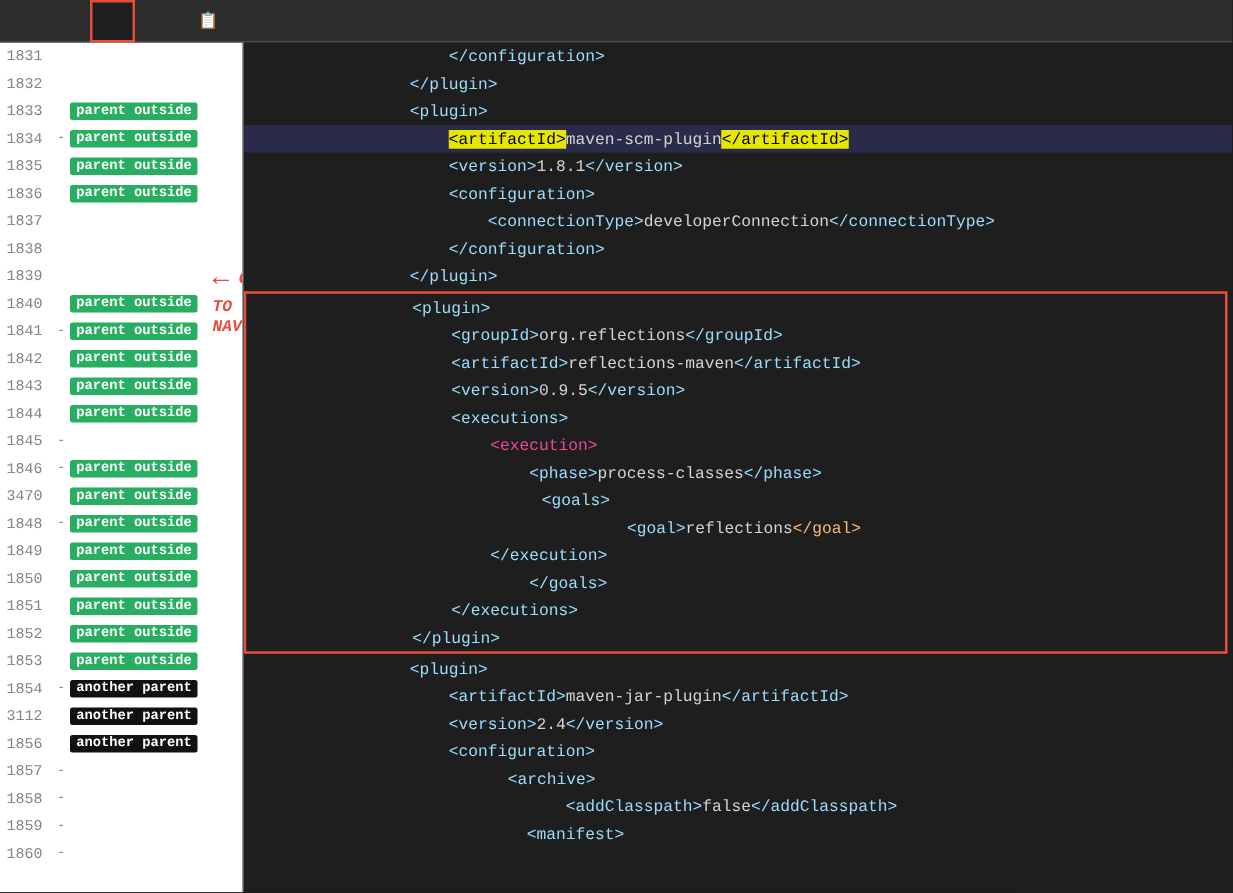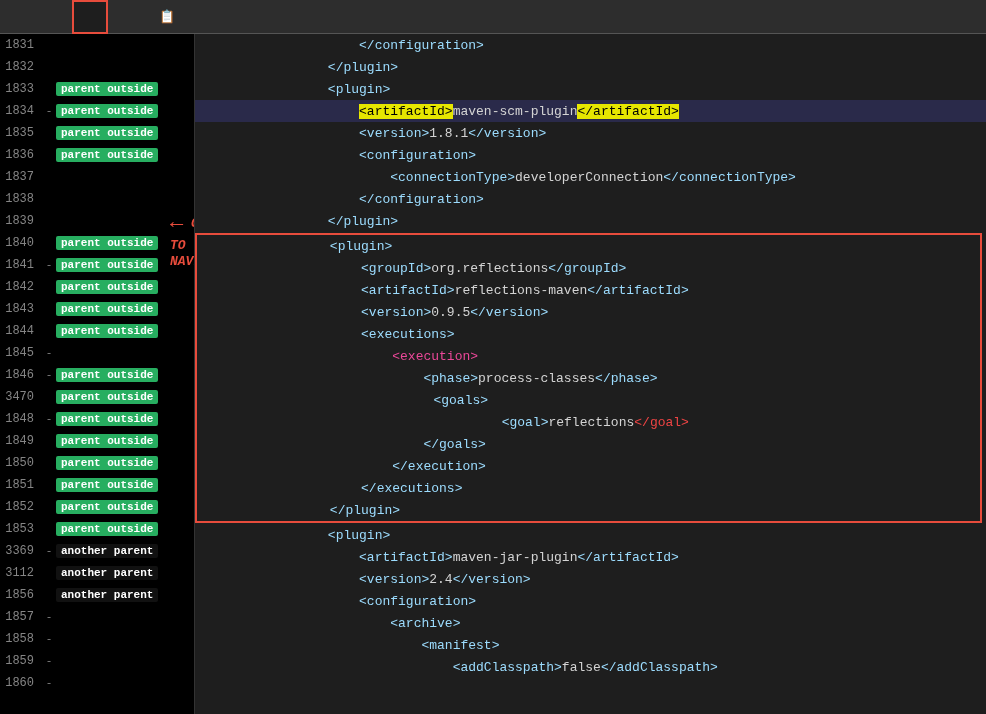--- a/index.html
+++ b/index.html
@@ -44,21 +44,21 @@
     .main-content {
       display: flex;
       height: calc(714px - 34px);
       overflow: hidden;
     }
 
     
     .left-panel {
       width: 195px;
       min-width: 195px;
-      background: #000000;
+      background: #ffffff;
       border-right: 1px solid #333;
       overflow: hidden;
       position: relative;
     }
 
     .line-row {
       display: flex;
       align-items: center;
       height: 22px;
       position: relative;
@@ -276,21 +276,21 @@
             <span class="line-num">1852</span>
             <span class="expand-btn"></span>
             <span class="badge badge-green">parent outside</span>
           </div>
           <div class="line-row">
             <span class="line-num">1853</span>
             <span class="expand-btn"></span>
             <span class="badge badge-green">parent outside</span>
           </div>
           <div class="line-row">
-            <span class="line-num">3369</span>
+            <span class="line-num">1854</span>
             <span class="expand-btn">-</span>
             <span class="badge badge-black">another parent</span>
           </div>
           <div class="line-row">
             <span class="line-num">3112</span>
             <span class="expand-btn"></span>
             <span class="badge badge-black">another parent</span>
           </div>
           <div class="line-row">
             <span class="line-num">1856</span>
@@ -369,51 +369,51 @@
           <div class="xml-row">
             <span class="xml-text">                        <span style="color:#9cdcfe;"><span style="color:#ec4899;">&lt;execution&gt;</span></span></span>
           </div>
           <div class="xml-row">
             <span class="xml-text">                            <span style="color:#9cdcfe;"><span style="color:#9cdcfe;">&lt;phase&gt;</span></span>process-classes<span style="color:#9cdcfe;">&lt;/phase&gt;</span></span>
           </div>
           <div class="xml-row">
             <span class="xml-text">                            <span style="color:#9cdcfe;"><span style="color:#9cdcfe;margin-left:10px;">&lt;goals&gt;</span></span></span>
           </div>
           <div class="xml-row">
-            <span class="xml-text">                                <span style="color:#9cdcfe;margin-left:47px;"><span style="color:#9cdcfe;">&lt;goal&gt;</span></span>reflections<span style="color:#ef4444;">&lt;/goal&gt;</span></span>
+            <span class="xml-text">                                <span style="color:#9cdcfe;margin-left:47px;"><span style="color:#9cdcfe;">&lt;goal&gt;</span></span>reflections<span style="color:#fdba74;">&lt;/goal&gt;</span></span>
+          </div>
+          <div class="xml-row">
+            <span class="xml-text">                        <span style="color:#9cdcfe;">&lt;/execution&gt;</span></span>
           </div>
           <div class="xml-row">
             <span class="xml-text">                            <span style="color:#9cdcfe;">&lt;/goals&gt;</span></span>
           </div>
           <div class="xml-row">
-            <span class="xml-text">                        <span style="color:#9cdcfe;">&lt;/execution&gt;</span></span>
-          </div>
-          <div class="xml-row">
             <span class="xml-text">                    <span style="color:#9cdcfe;">&lt;/executions&gt;</span></span>
           </div>
           <div class="xml-row">
             <span class="xml-text">                <span style="color:#9cdcfe;">&lt;/plugin&gt;</span></span>
           </div>
         </div>
         <div class="xml-row">
           <span class="xml-text">                <span style="color:#9cdcfe;"><span style="color:#9cdcfe;">&lt;plugin&gt;</span></span></span>
         </div>
         <div class="xml-row">
           <span class="xml-text">                    <span style="color:#9cdcfe;"><span style="color:#9cdcfe;">&lt;artifactId&gt;</span></span>maven-jar-plugin<span style="color:#9cdcfe;">&lt;/artifactId&gt;</span></span>
         </div>
         <div class="xml-row">
           <span class="xml-text">                    <span style="color:#9cdcfe;"><span style="color:#9cdcfe;">&lt;version&gt;</span></span>2.4<span style="color:#9cdcfe;">&lt;/version&gt;</span></span>
         </div>
         <div class="xml-row">
           <span class="xml-text">                    <span style="color:#9cdcfe;"><span style="color:#9cdcfe;">&lt;configuration&gt;</span></span></span>
         </div>
         <div class="xml-row">
-          <span class="xml-text">                        <span style="color:#9cdcfe;"><span style="color:#9cdcfe;">&lt;archive&gt;</span></span></span>
+          <span class="xml-text">                        <span style="color:#9cdcfe;margin-left:16px;"><span style="color:#9cdcfe;">&lt;archive&gt;</span></span></span>
+        </div>
+        <div class="xml-row">
+          <span class="xml-text">                                <span style="color:#9cdcfe;"><span style="color:#9cdcfe;">&lt;addClasspath&gt;</span></span>false<span style="color:#9cdcfe;">&lt;/addClasspath&gt;</span></span>
         </div>
         <div class="xml-row">
           <span class="xml-text">                            <span style="color:#9cdcfe;"><span style="color:#9cdcfe;">&lt;manifest&gt;</span></span></span>
-        </div>
-        <div class="xml-row">
-          <span class="xml-text">                                <span style="color:#9cdcfe;"><span style="color:#9cdcfe;">&lt;addClasspath&gt;</span></span>false<span style="color:#9cdcfe;">&lt;/addClasspath&gt;</span></span>
         </div>
       </div>
   </div>
 </div>
 
 </body></html>

